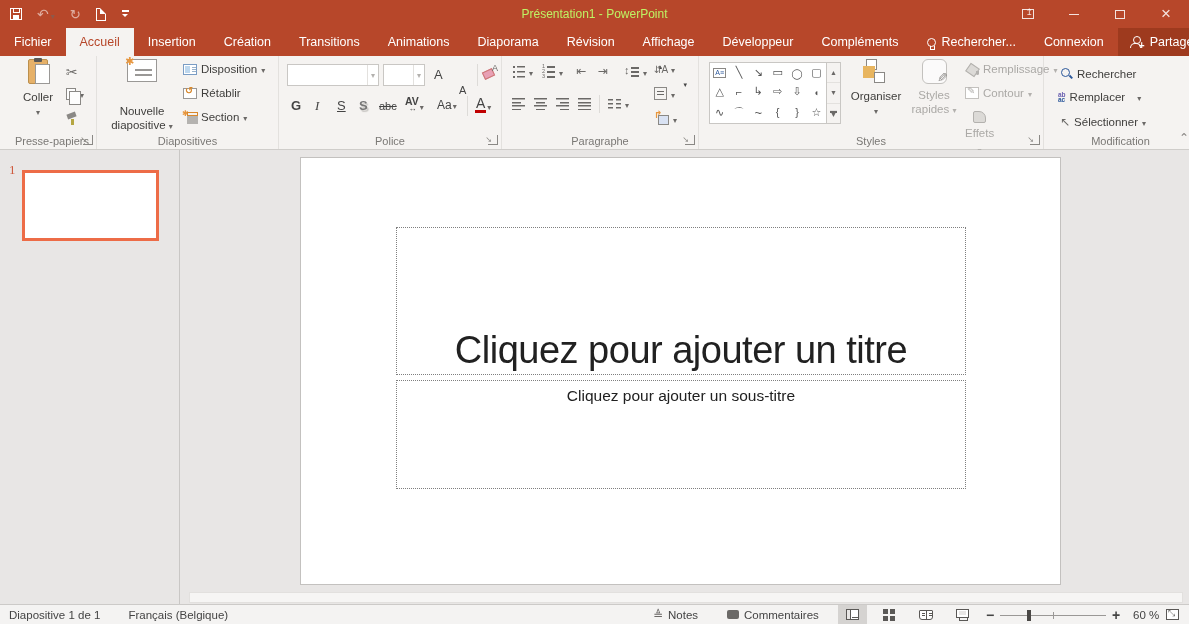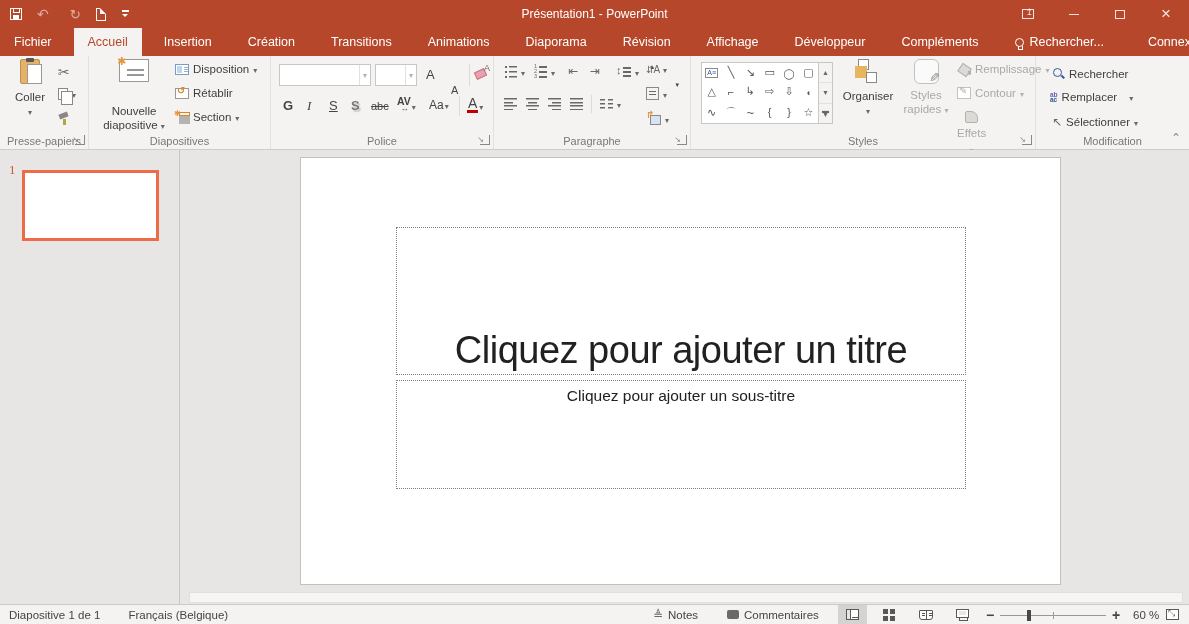--- a/index.html
+++ b/index.html
@@ -14,31 +14,31 @@
   .i-save { width:12px; height:12px; border:1.5px solid #fff; position:relative; background:transparent; }
   .i-save::before { content:""; position:absolute; left:2px; top:-1px; width:5px; height:4px; border:1px solid #fff; border-top:none; }
   .i-save::after  { content:""; position:absolute; left:1.5px; bottom:0; width:6px; height:4px; background:#fff; }
   .i-undo::after { content:"↶"; font-size:14px; }
   .i-redo::after { content:"↻"; font-size:13px; }
   .i-newdoc { width:10px; height:13px; border:1px solid #fff; position:relative; }
   .i-newdoc::after { content:""; position:absolute; right:-1px; top:-1px; border:3px solid #b7472a; border-left-color:#fff; border-bottom-color:#fff; }
   .i-qatmore { width:9px; height:10px; position:relative; }
   .i-qatmore::before { content:""; position:absolute; top:1px; left:1px; width:7px; height:1.5px; background:#fff; }
   .i-qatmore::after { content:""; position:absolute; top:5px; left:1px; border:3.5px solid transparent; border-top-color:#fff; }
-  .win-title { position:absolute; left:0; right:0; top:0; height:28px; line-height:28px; text-align:center; color:#ffffff; font-size:12px; }
+  .win-title { position:absolute; left:0; right:0; top:0; height:28px; line-height:28px; text-align:center; color:#bef264; font-size:12px; }
   .winbtns { position:absolute; right:0; top:0; height:28px; display:flex; }
   .winbtn { width:46px; height:28px; display:flex; align-items:center; justify-content:center; color:rgba(255,255,255,.85); font-size:13px; }
   .i-ribopts { width:12px; height:10px; border:1px solid rgba(255,255,255,.85); position:relative; }
   .i-ribopts::after { content:"↥"; position:absolute; left:2.5px; top:-3px; font-size:9px; }
   .i-min::after { content:""; display:block; width:10px; height:1px; background:rgba(255,255,255,.85); }
   .i-max { width:10px; height:9px; border:1px solid rgba(255,255,255,.85); }
   .i-close::after { content:"×"; font-size:17px; font-weight:300; }
 
   
-  .tabs { position:absolute; top:28px; left:0; right:0; height:28px; background:#b7472a; display:flex; align-items:stretch; color:#fff; font-size:12.5px;gap:8px; }
+  .tabs { position:absolute; top:28px; left:0; right:0; height:28px; background:#b7472a; display:flex; align-items:stretch; color:#fff; font-size:12.5px; }
   .tab { padding:0 14px; display:flex; align-items:center; gap:6px; white-space:nowrap; }
   .tab.active { background:#f5f3f1; color:#b7472a; }
   .tab.share { background:#9e3a1e; padding:0 12px; }
   .spacer { flex:1; }
   .i-bulb { width:9px; height:9px; border:1.3px solid #fff; border-radius:50%; position:relative; display:inline-block; }
   .i-bulb::after { content:""; position:absolute; left:2px; bottom:-4px; width:3px; height:3px; border-left:1px solid #fff; border-right:1px solid #fff; border-bottom:1px solid #fff; }
   .i-person { width:14px; height:12px; position:relative; display:inline-block; }
   .i-person::before { content:""; position:absolute; left:3px; top:0; width:6px; height:6px; border:1.2px solid #fff; border-radius:50%; }
   .i-person::after { content:"+"; position:absolute; right:-1px; bottom:-3px; font-size:10px; font-weight:bold; color:#fff; }
   .i-person i { position:absolute; left:0; bottom:0; width:11px; height:5px; border:1.2px solid #fff; border-bottom:none; border-radius:6px 6px 0 0; }
@@ -273,21 +273,21 @@
     <span class="tab share">
         <span class="i-person">
           <i></i>
         </span>
         <span>Partager</span>
       </span>
   </div>
 
   <div class="ribbon">
 
-    <div class="group" style="width:89px;">
+    <div class="group" style="width:89px;margin-left:8px;">
       <div class="bigbtn" style="left:8px; top:3px; width:44px;">
         <span class="i-clipboard"></span>
         <span style="margin-top:6px;">Coller</span>
         <span class="caret"></span>
       </div>
       <span class="smallbtn" style="left:58px; top:8px;">
           <span class="i-cut"></span>
         </span>
       <span class="smallbtn" style="left:58px; top:32px;">
           <span class="i-copy"></span>

